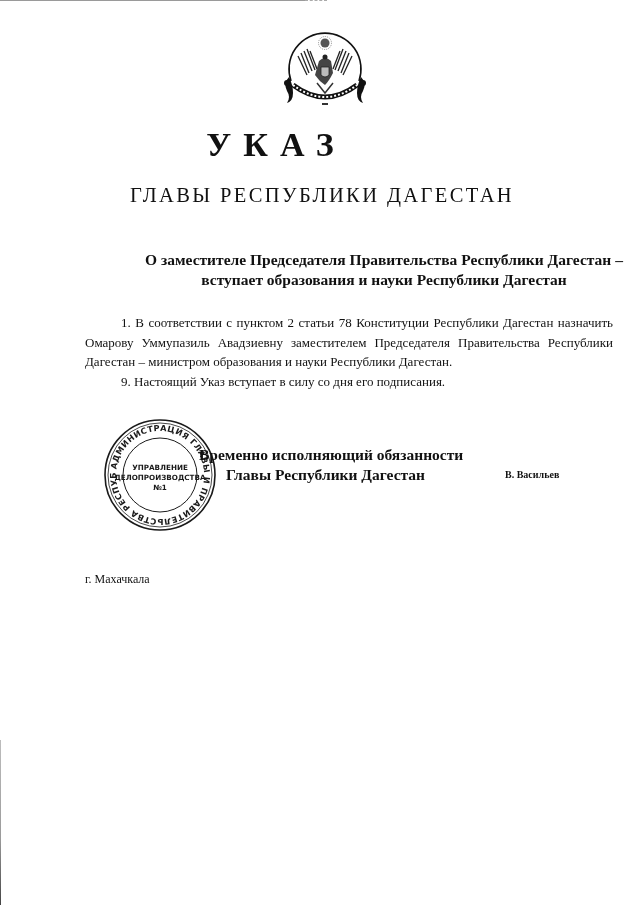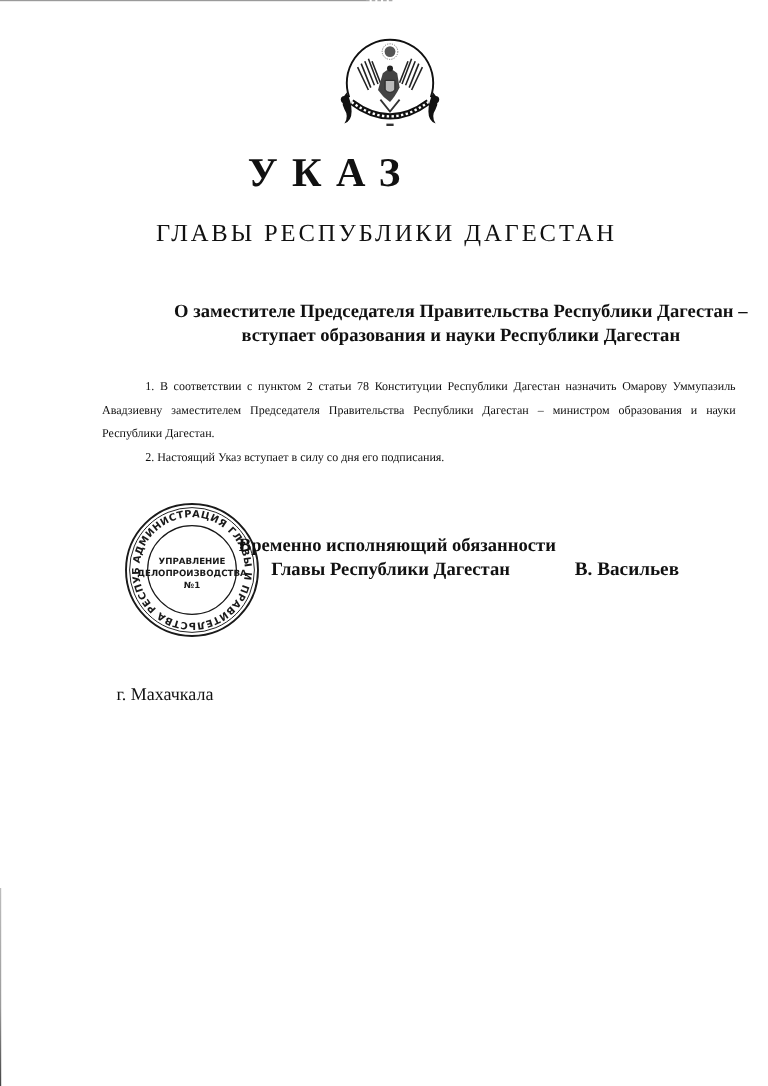--- a/index.html
+++ b/index.html
@@ -78,21 +78,21 @@
       font-weight: bold;
       font-size: 15.5px;
       line-height: 20px;
       margin-left: 24px;
     }
     .body {
       position: absolute;
       left: 85px;
       width: 528px;
       top: 313px;
-      font-size: 10px;
+      font-size: 13px;
       line-height: 19.5px;
     }
     .body p {
       margin: 0;
       text-indent: 36px;
       text-align: justify;
     }
     .body p.last-left {
       text-align-last: left;
     }
@@ -108,32 +108,32 @@
       left: 199px;
       top: 445px;
       font-weight: bold;
       font-size: 15.5px;
       line-height: 20px;
     }
     .sig-role-1 { position: absolute; left: 0; top: 0; white-space: nowrap; }
     .sig-role-2 { position: absolute; left: 27px; top: 20px; white-space: nowrap; }
     .sig-name {
       position: absolute;
-      left: 479px;
+      left: 505px;
       top: 465px;
       font-weight: bold;
-      font-size: 16px;
+      font-size: 10px;
       line-height: 20px;
       white-space: nowrap;
     }
     .footer {
       position: absolute;
-      left: 97px;
+      left: 85px;
       top: 570px;
-      font-size: 15px;
+      font-size: 12px;
       line-height: 19px;
     }
     .footer div { white-space: nowrap; }
   </style>
 </head>
 <body>
 
 <div class="scan-top-line"></div>
 <div class="scan-top-dash"></div>
 <div class="scan-left-edge"></div>
@@ -186,21 +186,21 @@
 <div class="title">УКАЗ</div>
 <div class="subtitle">ГЛАВЫ РЕСПУБЛИКИ ДАГЕСТАН</div>
 
 <div class="heading">
   <div>О заместителе Председателя Правительства Республики Дагестан –</div>
   <div>вступает образования и науки Республики Дагестан</div>
 </div>
 
 <div class="body">
   <p class="last-left">1. В соответствии с пунктом 2 статьи 78 Конституции Республики Дагестан назначить Омарову Уммупазиль Авадзиевну заместителем Председателя Правительства Республики Дагестан – министром образования и науки Республики Дагестан.</p>
-  <p class="last-left">2. Настоящий Указ вступает в силу со дня его подписания.</p>
+  <p class="last-left">9. Настоящий Указ вступает в силу со дня его подписания.</p>
 </div>
 
 <div class="stamp">
   <svg width="114" height="114" viewBox="0 0 114 114" xmlns="http://www.w3.org/2000/svg">
     <defs>
       <path id="sealRing" d="M57 57 m-44 0 a44 44 0 1 1 88 0 a44 44 0 1 1 -88 0"></path>
     </defs>
     <circle cx="57" cy="57" r="55" fill="none" stroke="#1a1a1a" stroke-width="1.6"></circle>
     <circle cx="57" cy="57" r="52" fill="none" stroke="#1a1a1a" stroke-width="0.8"></circle>
     <circle cx="57" cy="57" r="37" fill="none" stroke="#1a1a1a" stroke-width="1"></circle>

